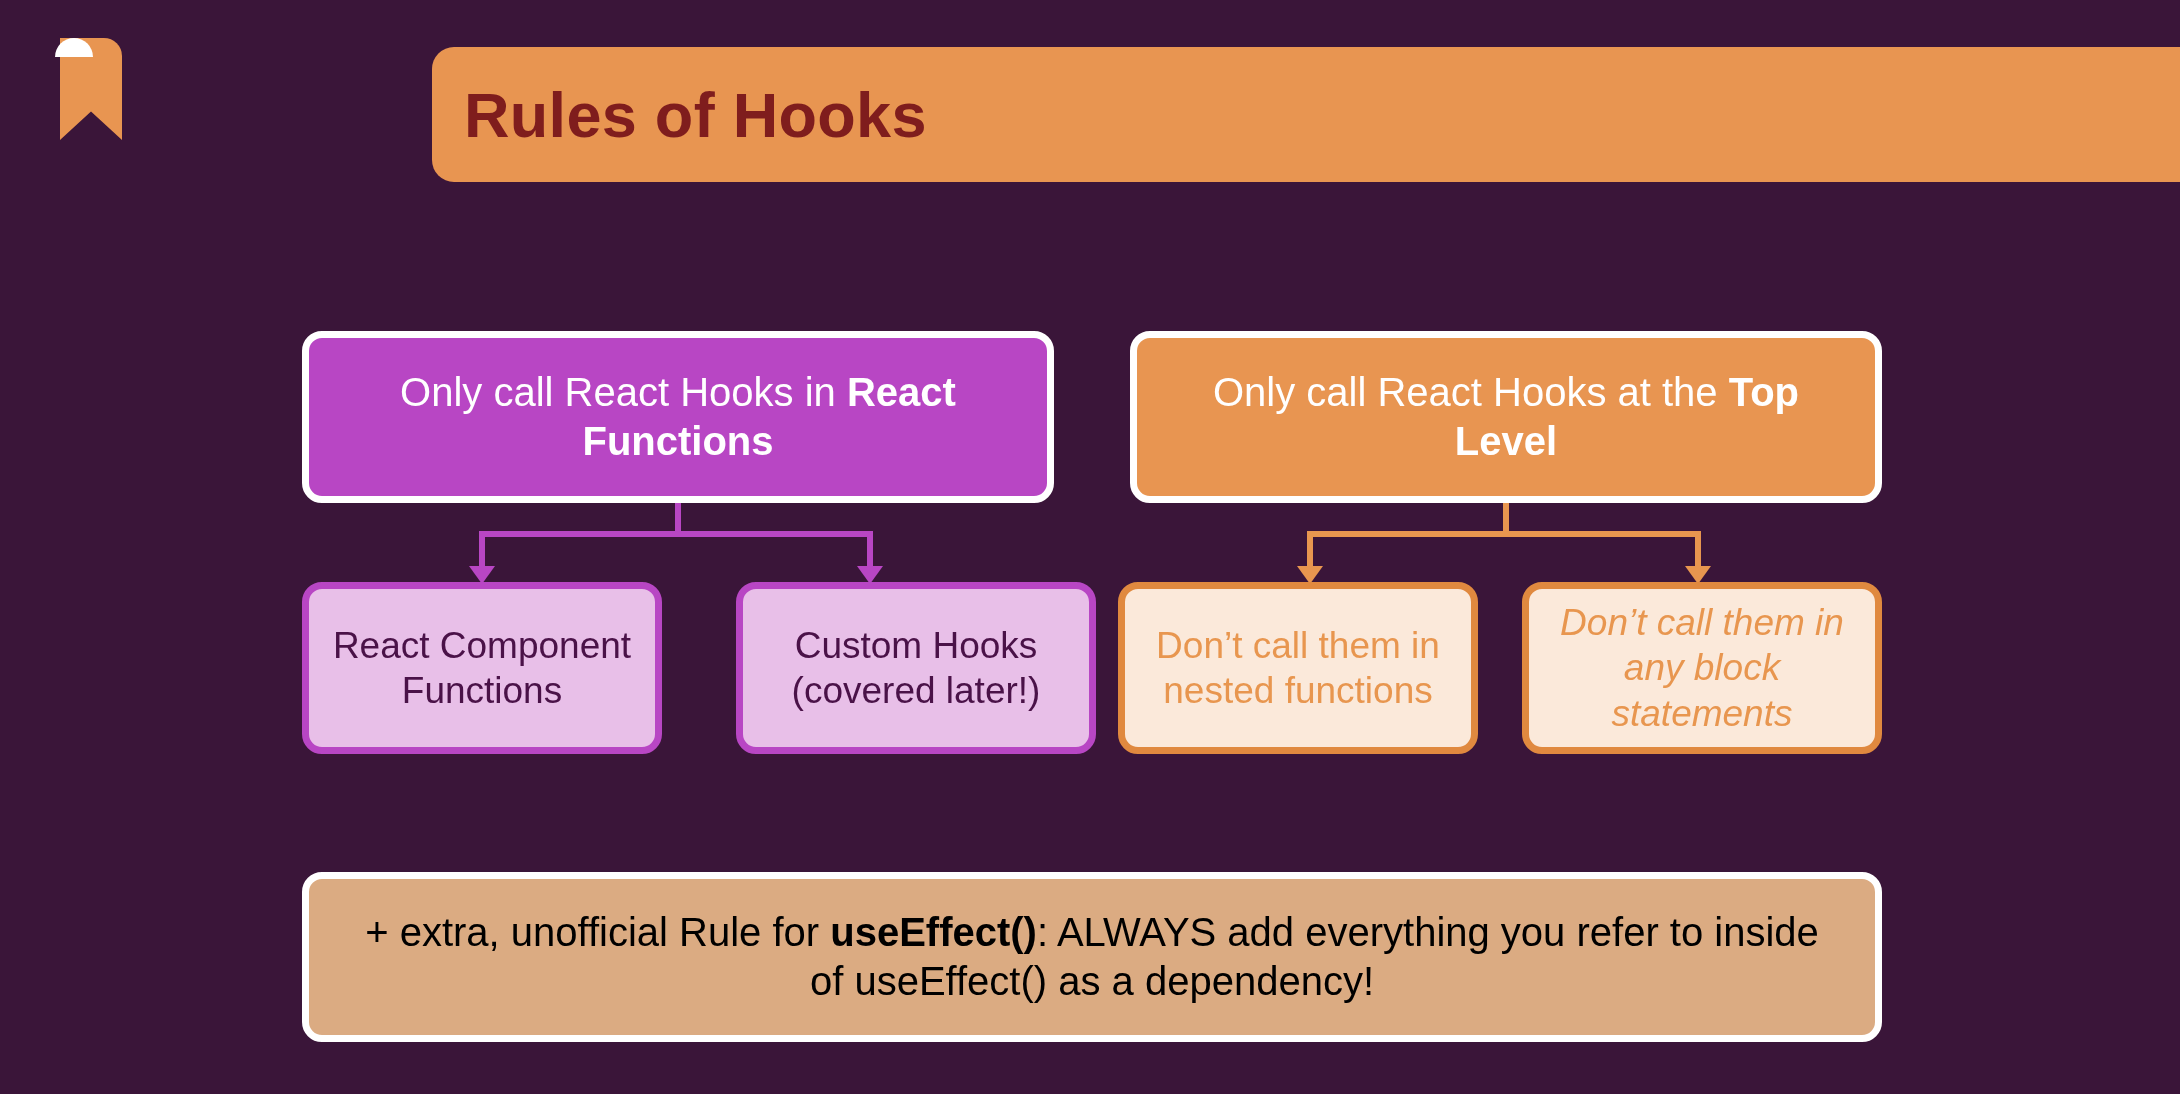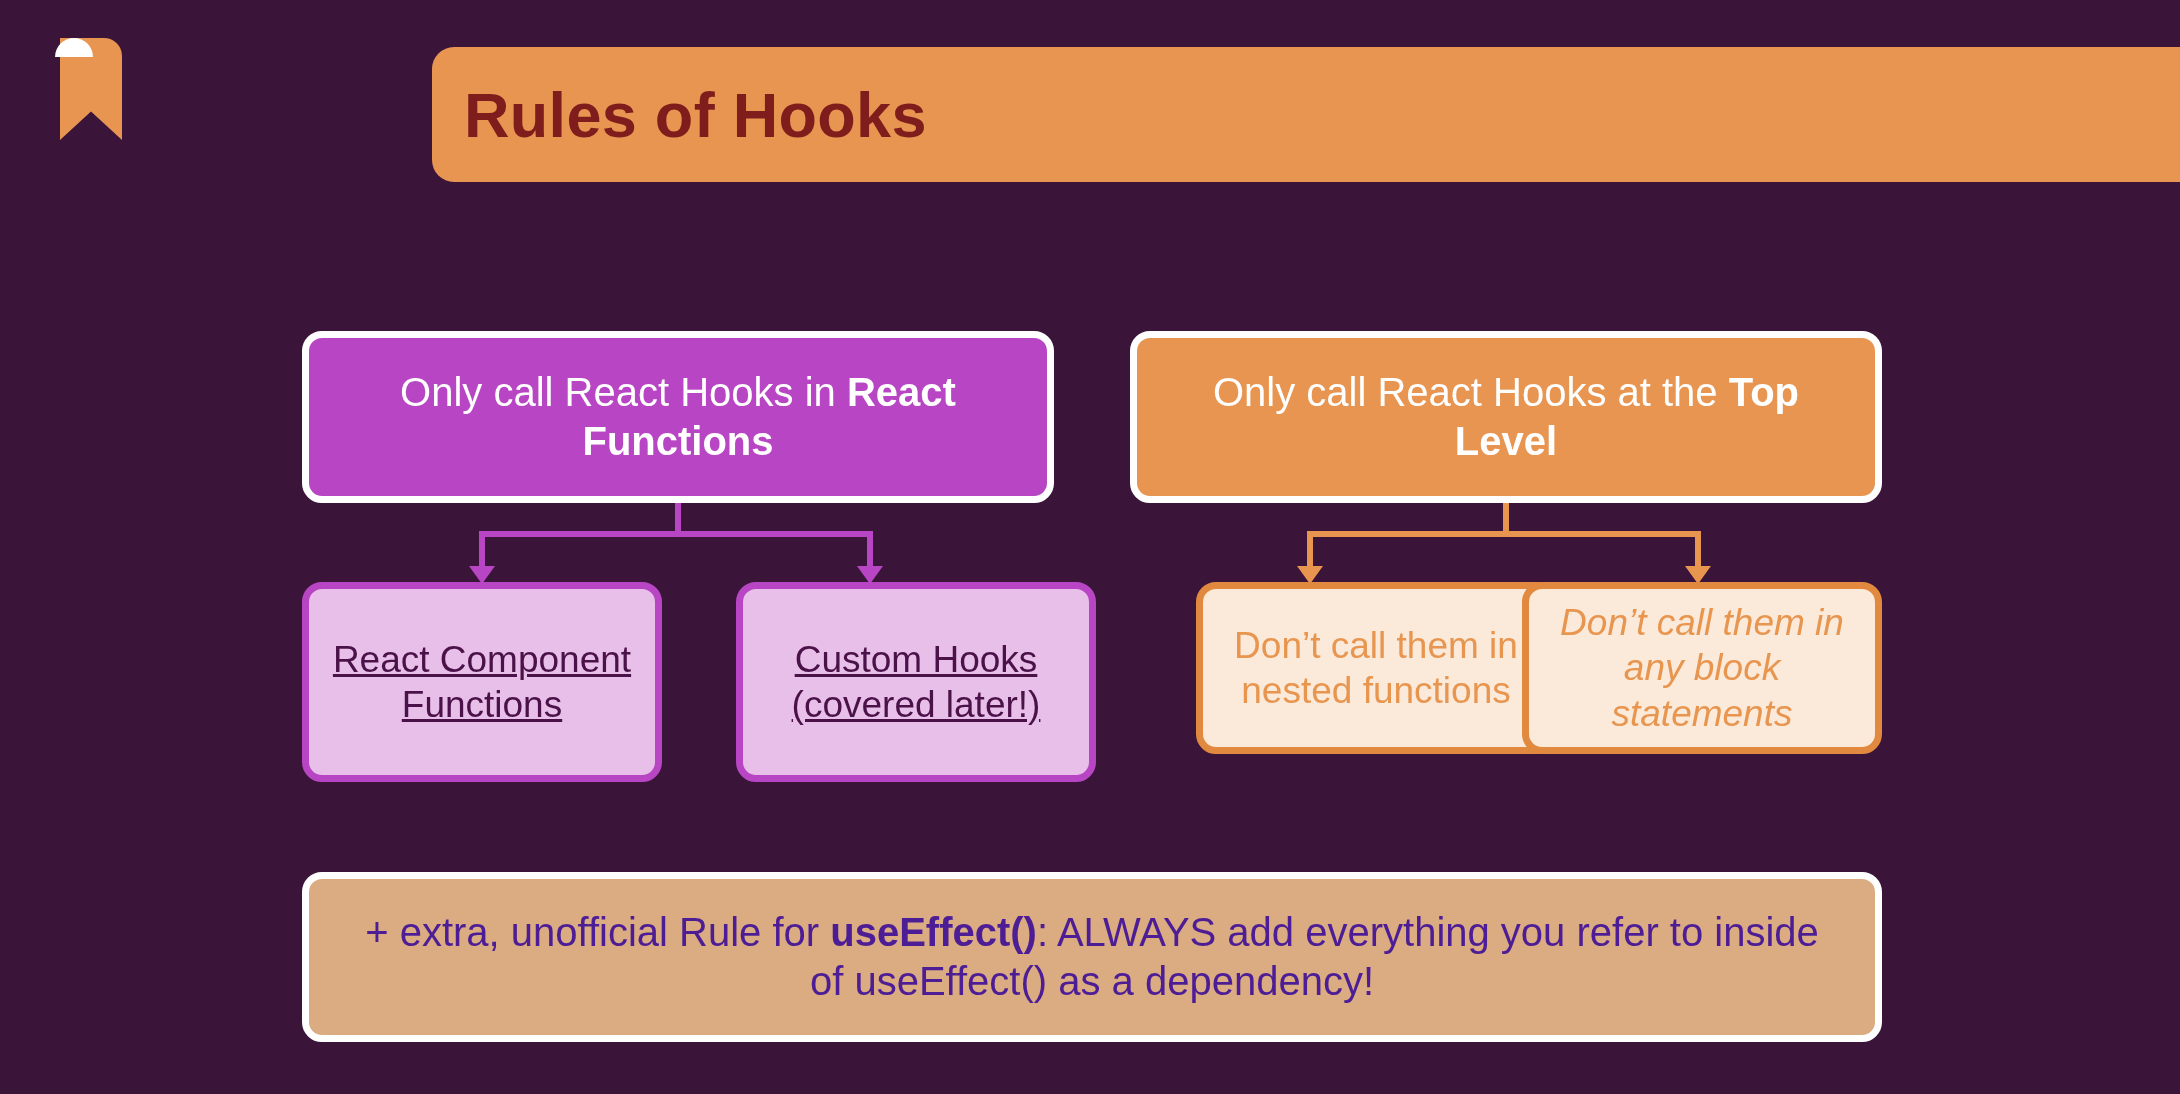--- a/index.html
+++ b/index.html
@@ -117,48 +117,47 @@
     padding: 0 30px;
   }
 
   .box-sub-purple {
     background: #e8bfe8;
     border: 7px solid #b846c4;
     color: #4a1248;
     font-size: 37px;
     top: 582px;
     width: 360px;
-    height: 200px;
+    height: 172px;
     padding: 0 16px;
-    text-decoration: underline;
   }
   .box-sub-purple.b1 { left: 302px; }
   .box-sub-purple.b2 { left: 736px; justify-content: center; }
 
   .box-sub-orange {
     background: #fbe9da;
     border: 7px solid #e0893f;
     color: #e8964f;
     font-size: 37px;
     top: 582px;
     width: 360px;
     height: 172px;
     padding: 0 16px;
   }
-  .box-sub-orange.b1 { left: 1196px; }
+  .box-sub-orange.b1 { left: 1118px; }
   .box-sub-orange.b2 { left: 1522px; font-style: italic; }
 
   .box-footer {
     left: 302px;
     top: 872px;
     width: 1580px;
     height: 170px;
     background: #dbab82;
     border: 7px solid #ffffff;
-    color: #4c1d95;
+    color: #000000;
     font-size: 40px;
     padding: 0 40px;
   }
 
   .bold { font-weight: bold; }
 
   
   .conn { position: absolute; }
   .conn-v   { width: 6px; }
   .conn-h   { height: 6px; }

